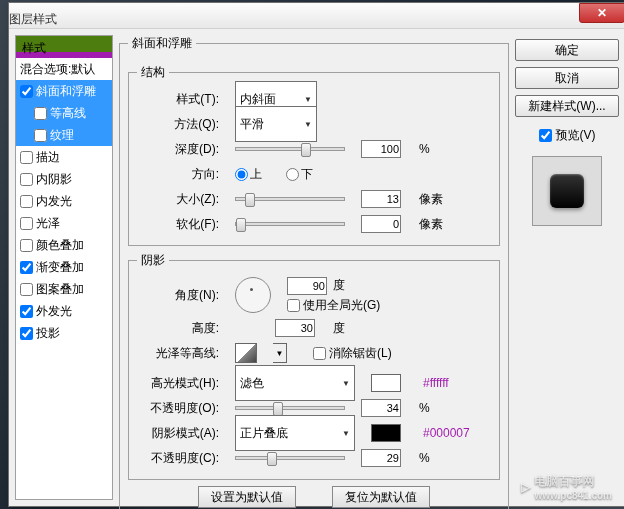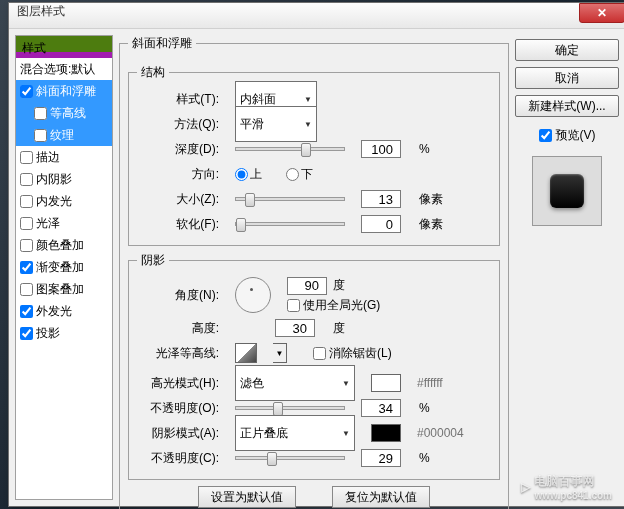--- a/index.html
+++ b/index.html
@@ -1,46 +1,46 @@
 <!DOCTYPE html>
 <html><head>
 <meta charset="utf-8">
 <style>
 * { box-sizing: border-box; margin: 0; padding: 0; font-family: "Microsoft YaHei", SimSun, Arial, sans-serif; font-size: 12px; }
 body { background: linear-gradient(135deg, #3a4550, #1a2530, #4a5560); width: 624px; height: 509px; overflow: hidden; }
 .dialog { position: absolute; left: 8px; top: 2px; width: 618px; height: 505px; background: #f0f0f0; border: 1px solid #707070; box-shadow: 2px 2px 6px rgba(0,0,0,0.3); }
-.titlebar { height: 26px; background: linear-gradient(#fdfdfd, #e8e8e8); border-bottom: 1px solid #d0d0d0; display: flex; align-items: flex-start; padding-left: 8px; position: relative; }
+.titlebar { height: 26px; background: linear-gradient(#fdfdfd, #e8e8e8); border-bottom: 1px solid #d0d0d0; display: flex; align-items: flex-end; padding-left: 0; position: relative; }
 .titlebar-text { color: #333; }
 .close-btn { position: absolute; right: 0; top: 0; width: 46px; height: 20px; background: linear-gradient(#e07070, #c83030); color: #fff; text-align: center; line-height: 18px; border-radius: 0 0 3px 3px; cursor: pointer; border: 1px solid #a02020; font-weight: bold; }
 .body { display: flex; padding: 6px; gap: 6px; height: calc(100% - 26px); }
 .left-panel { width: 98px; border: 1px solid #a0a0a0; background: #fff; }
 .left-header { height: 22px; background: #4d7c0f; border-bottom: 6px solid #a21caf; padding: 4px 6px; }
 .style-item { height: 22px; display: flex; align-items: center; padding-left: 4px; gap: 3px; cursor: pointer; }
 .style-item.sub { padding-left: 18px; }
 .style-item.selected { background: #3399ff; color: #fff; }
 .style-item input[type=checkbox] { margin: 0; }
 .mid-panel { flex: 1; display: flex; flex-direction: column; gap: 4px; }
 fieldset { border: 1px solid #a0a0a0; padding: 6px 8px 8px 8px; }
 fieldset legend { padding: 0 4px; }
 .inner-fieldset { margin-top: 6px; }
 .row { display: flex; align-items: center; height: 24px; gap: 16px; margin-bottom: 1px; }
 .row-label { width: 82px; text-align: right; }
 .combo { height: 36px; border: 1px solid #707070; background: #fff; display: inline-flex; align-items: center; padding: 0 4px; position: relative; min-width: 82px; }
 .combo::after { content: "▼"; font-size: 8px; position: absolute; right: 4px; color: #333; }
 .slider { width: 110px; height: 4px; background: #ddd; border: 1px solid #999; position: relative; }
 .slider-thumb { position: absolute; top: -5px; width: 10px; height: 14px; background: linear-gradient(#f8f8f8,#d0d0d0); border: 1px solid #888; border-radius: 2px; }
-.num-input { width: 40px; height: 18px; border: 1px solid #7a7a7a; background: #fff; text-align: right; padding-right: 7px; font-size: 13px; }
+.num-input { width: 40px; height: 18px; border: 1px solid #7a7a7a; background: #fff; text-align: right; padding-right: 1px; font-size: 11px; }
 .unit { margin-left: 2px; }
 .radio-wrap { display: inline-flex; align-items: center; gap: 2px; margin-right: 8px; }
 .angle-dial { width: 36px; height: 36px; border: 1px solid #888; border-radius: 50%; background: #f5f5f5; position: relative; }
 .angle-dial::after { content:""; position:absolute; width:3px; height:3px; background:#555; border-radius:50%; left:14px; top:10px; }
 .gloss-swatch { width: 22px; height: 20px; border: 1px solid #666; background: linear-gradient(135deg, #fff 0%, #fff 50%, #888 50%, #444 100%); display:inline-block; }
 .gloss-arrow { width: 14px; height: 20px; border: 1px solid #666; border-left:none; background: #f0f0f0; display:inline-flex; align-items:center; justify-content:center; font-size:8px; }
 .color-swatch { width: 30px; height: 18px; border: 1px solid #666; display:inline-block; }
-.hex-label { color: #737373; }
+.hex-label { color: #a21caf; margin-left: 6px; }
 .btn-row { display:flex; gap: 36px; justify-content:center; margin-top: 6px; }
 .def-btn { height: 22px; padding: 0 12px; border: 1px solid #888; background: linear-gradient(#f8f8f8,#e0e0e0); cursor:pointer; }
 .right-panel { width: 104px; display:flex; flex-direction:column; gap: 6px; padding-top: 4px; }
 .side-btn { height: 22px; border: 1px solid #707070; background: linear-gradient(#fdfdfd,#e4e4e4); cursor:pointer; border-radius: 2px; }
 .preview-chk { display:flex; align-items:center; gap:4px; justify-content:center; margin-top:4px; }
 .preview-box { width: 70px; height: 70px; border: 1px solid #999; background: #ddd; display:flex; align-items:center; justify-content:center; margin: 6px auto 0 auto; }
 .preview-inner { width: 34px; height: 34px; background: linear-gradient(#333,#000); border-radius: 6px; box-shadow: inset 0 1px 2px rgba(255,255,255,0.3), 0 2px 4px rgba(0,0,0,0.4); }
 .watermark { position:absolute; right: 12px; bottom: 8px; color: rgba(255,255,255,0.7); font-size: 16px; font-weight:bold; text-shadow: 0 1px 2px rgba(0,0,0,0.5); pointer-events:none; display:flex; align-items:center; gap:4px;}
 .watermark .sub { font-size:10px; display:block; }
 </style>
@@ -211,21 +211,21 @@
               </div>
             <input class="num-input" value="34" style="">
             <span class="unit">%</span>
           </div>
           <div class="row">
             <span class="row-label">阴影模式(A):</span>
             <div class="combo" style="width:120px">
                 <span>正片叠底</span>
               </div>
             <span class="color-swatch" style="background:#000000"></span>
-            <span class="hex-label">#000004</span>
+            <span class="hex-label">#000007</span>
           </div>
           <div class="row">
             <span class="row-label">不透明度(C):</span>
             <div class="slider">
                 <div class="slider-thumb" style="left:29%"></div>
               </div>
             <input class="num-input" value="29" style="">
             <span class="unit">%</span>
           </div>
         </fieldset>

